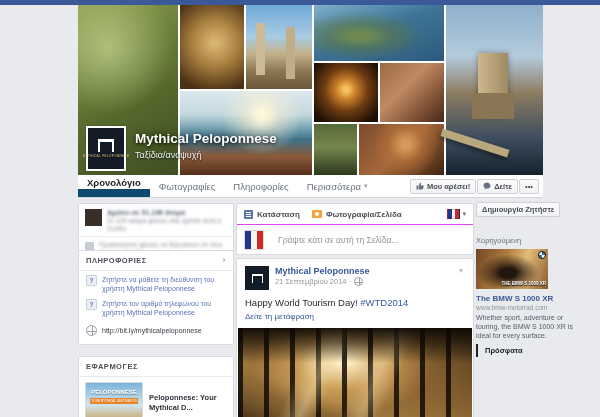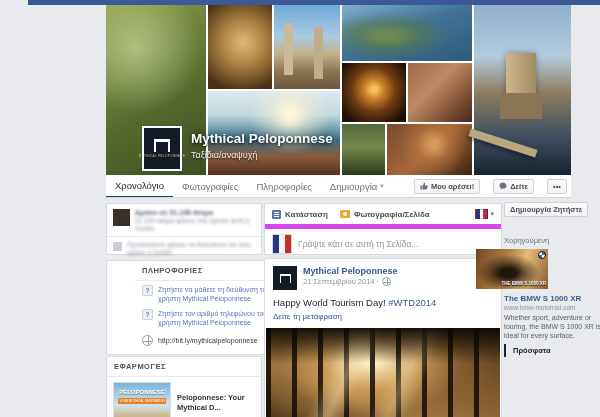--- a/index.html
+++ b/index.html
@@ -1,19 +1,19 @@
 <!DOCTYPE html>
 <html><head>
 <meta charset="utf-8">
 <style>
   html,body{margin:0;padding:0;}
   body{width:600px;height:417px;overflow:hidden;background:#e9eaed;
        font-family:"Liberation Sans",sans-serif;position:relative;}
   #screen{position:absolute;inset:0;width:600px;height:417px;overflow:hidden;}
-  .abs{position:absolute;margin-left:28px;}
+  .abs{position:absolute;}
 
   
   .topbar{left:0;top:0;width:600px;height:5px;background:#3b5998;}
 
   
   .cover{left:78px;top:5px;width:465px;height:170px;background:#fff;overflow:hidden;cursor:pointer;}
   .tile{position:absolute;}
   .t-olive{left:0;top:0;width:100px;height:170px;
     background:radial-gradient(circle at 30% 25%,rgba(200,215,150,.7),transparent 45%),
     linear-gradient(150deg,#8fa050 0%,#6b7f3a 35%,#55682c 60%,#3e4f22 100%);}
@@ -51,43 +51,43 @@
   .logo-glyph{width:12px;height:10px;border-top:3px solid #fff;border-left:2px solid #fff;border-right:2px solid #fff;}
   .logo-txt{font-size:3px;color:#d8c27a;letter-spacing:.4px;margin-top:2px;white-space:nowrap;}
   .page-name{left:57px;top:126px;color:#fff;font-size:13.5px;font-weight:bold;
     text-shadow:0 1px 3px rgba(0,0,0,.85),0 0 8px rgba(0,0,0,.5);}
   .page-cat{left:57px;top:145px;color:#eceef1;font-size:9px;text-shadow:0 1px 2px rgba(0,0,0,.8);}
 
   
   .tabbar{left:78px;top:175px;width:465px;height:22px;background:#fff;border-bottom:1px solid #d3d6db;
     display:flex;align-items:stretch;}
   .tab{display:flex;align-items:center;padding:0 9px;font-size:9.5px;color:#6a7180;cursor:pointer;white-space:nowrap;}
-  .tab.active{color:#1d2129;font-weight:normal;border-bottom:1px solid #0c4a6e;}
+  .tab.active{color:#1d2129;font-weight:bold;border-bottom:8px solid #0c4a6e;}
   .tab .caret{margin-left:3px;font-size:7px;color:#9aa0a8;}
-  .tab-actions{margin-left:auto;display:flex;align-items:center;gap:13px;padding-right:4px;}
+  .tab-actions{margin-left:auto;display:flex;align-items:center;gap:1px;padding-right:4px;}
   .btn{display:inline-flex;align-items:center;gap:3px;background:linear-gradient(#fbfbfc,#f1f2f4);
     border:1px solid #ced0d4;border-radius:2px;font-size:7.5px;color:#4b4f56;font-weight:bold;
     padding:2px 5px;cursor:pointer;white-space:nowrap;}
   .btn svg{display:block;}
 
   
   .box{background:#fff;border:1px solid #d8dadf;border-radius:2px;}
 
   
   .likes-box{left:78px;top:203px;width:154px;height:50px;}
   .blur-row{display:flex;padding:5px 6px 3px;gap:5px;}
   .mini-avatar{width:17px;height:17px;background:#3a2e28;flex:none;}
   .blurred{filter:blur(1.4px);color:#8a9099;font-size:6.5px;line-height:8px;}
   .blurred .b1{color:#5f6673;font-size:7px;font-weight:bold;}
   .likes-div{border-top:1px solid #e9eaee;margin:0 0;}
   .invite-row{display:flex;gap:5px;padding:4px 6px;align-items:flex-start;cursor:pointer;}
   .invite-ic{width:9px;height:9px;background:#c8ccd4;border-radius:1px;flex:none;margin-top:1px;}
 
   
-  .info-box{left:78px;top:260px;width:154px;height:93px;padding-left:28px;}
+  .info-box{left:78px;top:250px;width:154px;height:93px;}
   .box-head{display:flex;align-items:center;justify-content:space-between;
     padding:5px 7px;font-size:7.5px;font-weight:bold;letter-spacing:.5px;color:#4b4f56;
     border-bottom:1px solid #e9eaee;}
   .chev{color:#9aa0a8;font-size:9px;cursor:pointer;line-height:1;}
   .info-item{display:flex;gap:5px;padding:4px 7px 2px;font-size:7px;line-height:9px;color:#5875b7;cursor:pointer;}
   .q-ic{width:9px;height:9px;flex:none;background:#edeff4;border:1px solid #c9d0e0;border-radius:1px;
     color:#5875b7;font-size:6.5px;font-weight:bold;text-align:center;line-height:9px;}
   .info-item.plain{color:#373c44;align-items:center;padding-top:6px;}
   .globe-ic{width:9px;height:9px;flex:none;border:1px solid #9aa0a8;border-radius:50%;position:relative;}
   .globe-ic::before{content:"";position:absolute;left:50%;top:0;bottom:0;width:1px;background:#9aa0a8;}
@@ -97,29 +97,29 @@
   .apps-box{left:78px;top:356px;width:154px;height:70px;}
   .app-row{display:flex;gap:6px;padding:5px 6px;align-items:center;cursor:pointer;}
   .app-thumb{width:56px;height:40px;flex:none;position:relative;overflow:hidden;border:1px solid #d8dadf;
     background:linear-gradient(180deg,#7ab4d8 0%,#cfe5f0 55%,#cdbd96 80%,#b3a077 100%);}
   .app-thumb .tt{position:absolute;top:6px;left:0;right:0;text-align:center;color:#fff;font-weight:bold;font-size:6px;text-shadow:0 1px 1px rgba(0,0,0,.4);}
   .app-thumb .ts{position:absolute;top:15px;left:4px;right:4px;background:#e8832a;color:#fff;font-size:3px;text-align:center;padding:1px 0;}
   .app-name{font-size:7.5px;font-weight:bold;color:#2d3139;line-height:10px;}
 
   
   .composer{left:236px;top:203px;width:236px;height:50px;}
-  .comp-tabs{display:flex;align-items:center;gap:12px;padding:5px 7px;border-bottom:5px solid #d946ef;}
+  .comp-tabs{display:flex;align-items:center;gap:12px;padding:5px 7px;border-bottom:1px solid #d946ef;}
   .comp-tab{display:flex;align-items:center;gap:4px;font-size:8px;font-weight:bold;color:#4b4f56;cursor:pointer;}
   .ic-status{width:9px;height:9px;background:#5b74a8;border-radius:1px;position:relative;}
   .ic-status::before{content:"";position:absolute;left:2px;top:2px;width:5px;height:1px;background:#fff;box-shadow:0 2px 0 #fff,0 4px 0 #fff;}
   .ic-photo{width:10px;height:8px;background:#f0a63c;border-radius:1px;position:relative;}
   .ic-photo::before{content:"";position:absolute;left:3px;top:2px;width:4px;height:4px;border-radius:50%;background:#fff;}
   .comp-flag-sel{margin-left:auto;display:flex;align-items:center;gap:2px;cursor:pointer;}
   .flag{width:11px;height:8px;background:linear-gradient(90deg,#27348b 0 33%,#f4f5f7 33% 66%,#ce2b26 66%);border:1px solid rgba(0,0,0,.15);}
-  .comp-body{display:flex;gap:6px;padding:5px 7px;align-items:center;cursor:text;}
+  .comp-body{display:flex;gap:14px;padding:5px 7px;align-items:center;cursor:text;}
   .comp-avatar{width:18px;height:18px;flex:none;background:linear-gradient(90deg,#27348b 0 33%,#f4f5f7 33% 66%,#ce2b26 66%);border:1px solid #d8dadf;}
   .comp-ph{font-size:8.5px;color:#90949c;}
 
   
   .post{left:236px;top:258px;width:236px;height:200px;}
   .post-head{display:flex;gap:6px;padding:7px 8px 0;}
   .post-avatar{width:24px;height:24px;flex:none;background:#131c26;display:flex;flex-direction:column;
     align-items:center;justify-content:center;cursor:pointer;}
   .post-avatar .logo-glyph{width:9px;height:7px;border-top:2px solid #fff;border-left:1.5px solid #fff;border-right:1.5px solid #fff;}
   .post-author{font-size:9px;font-weight:bold;color:#365899;cursor:pointer;line-height:11px;}
@@ -186,21 +186,21 @@
     <div class="tab active">
       <span>Χρονολόγιο</span>
     </div>
     <div class="tab">
       <span>Φωτογραφίες</span>
     </div>
     <div class="tab">
       <span>Πληροφορίες</span>
     </div>
     <div class="tab">
-      <span>Δημιουργία</span>
+      <span>Περισσότερα</span>
       <span class="caret">▾</span>
     </div>
     <div class="tab-actions">
       <button class="btn">
         <svg width="8" height="8" viewBox="0 0 16 16">
             <path fill="#6a7180" d="M1 7h3v8H1zM5 15h7c1 0 1.7-.6 2-1.5l1.4-4.6c.3-1-.4-1.9-1.4-1.9H10V3.4C10 2.1 9 1 7.8 1L7 5 5 7z"></path>
           </svg>
         <span>Μου αρέσει!</span>
       </button>
       <button class="btn">

